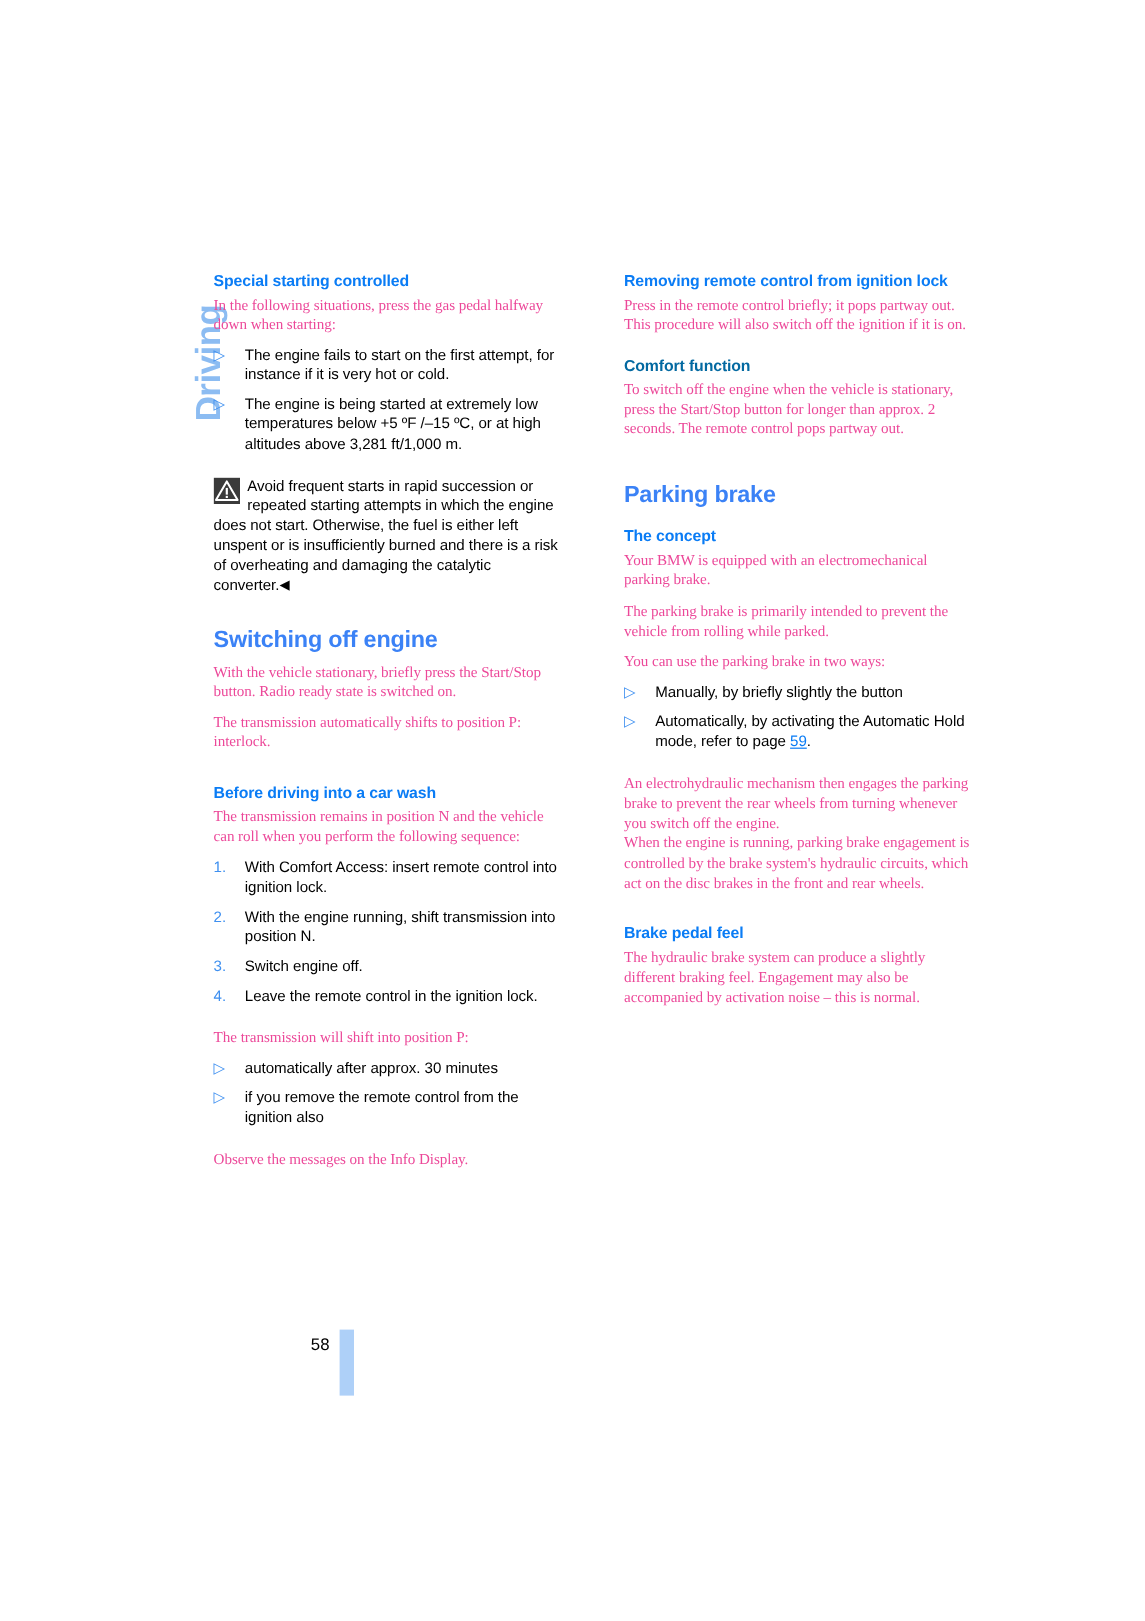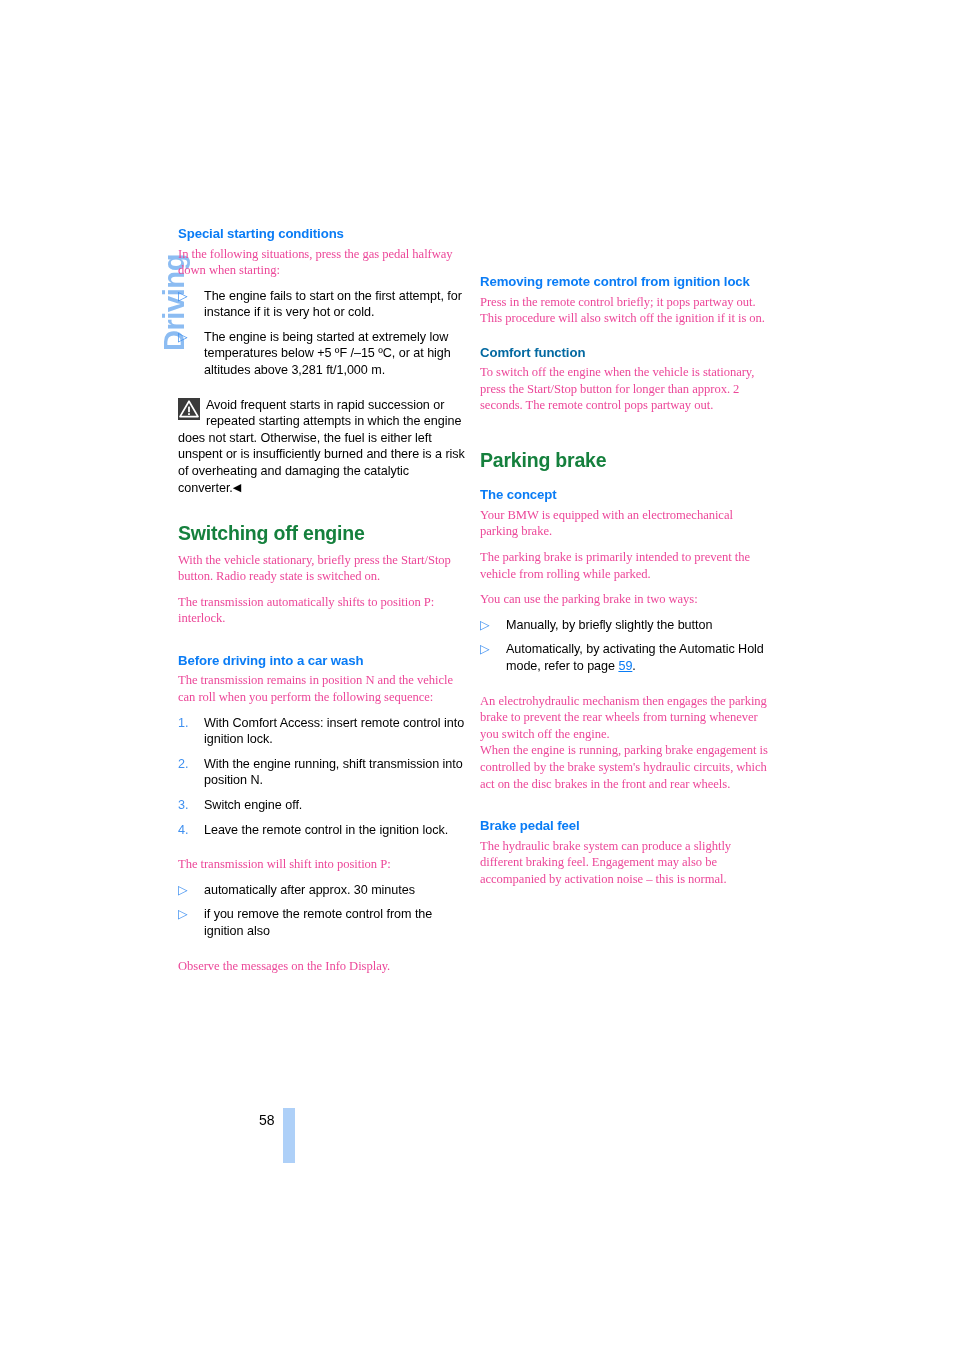--- a/index.html
+++ b/index.html
@@ -46,27 +46,27 @@
     white-space: nowrap;
   }
 
   
   .col {
     position: absolute;
     top: 226px;
     width: 292px;
   }
   .col-left  { left: 178px; }
-  .col-right { left: 480px; margin-top: 48px; }
+  .col-right { left: 520px; }
 
   
   .h1 {
     font-size: 19.5px;
     font-weight: bold;
-    color: #15803d;
+    color: #3b82f6;
     line-height: 1.2;
     margin: 0 0 6px 0;
     letter-spacing: -0.2px;
   }
   .h2 {
     font-size: 13.2px;
     font-weight: bold;
     color: #0a7cf5;
     line-height: 1.25;
     margin: 0 0 3px 0;
@@ -184,21 +184,21 @@
 <body>
 
 <div class="page">
 
   <div class="chapter-tab">
     <div class="label">Driving</div>
   </div>
 
   <div class="col col-left">
 
-    <h2 class="h2">Special starting conditions</h2>
+    <h2 class="h2">Special starting controlled</h2>
 
     <p class="body">In the following situations, press the gas pedal halfway down when starting:</p>
 
     <ul class="bullets">
       <li>
         <span class="bullet-mark">▷</span>
         <span>The engine fails to start on the first attempt, for instance if it is very hot or cold.</span>
       </li>
       <li>
         <span class="bullet-mark">▷</span>

